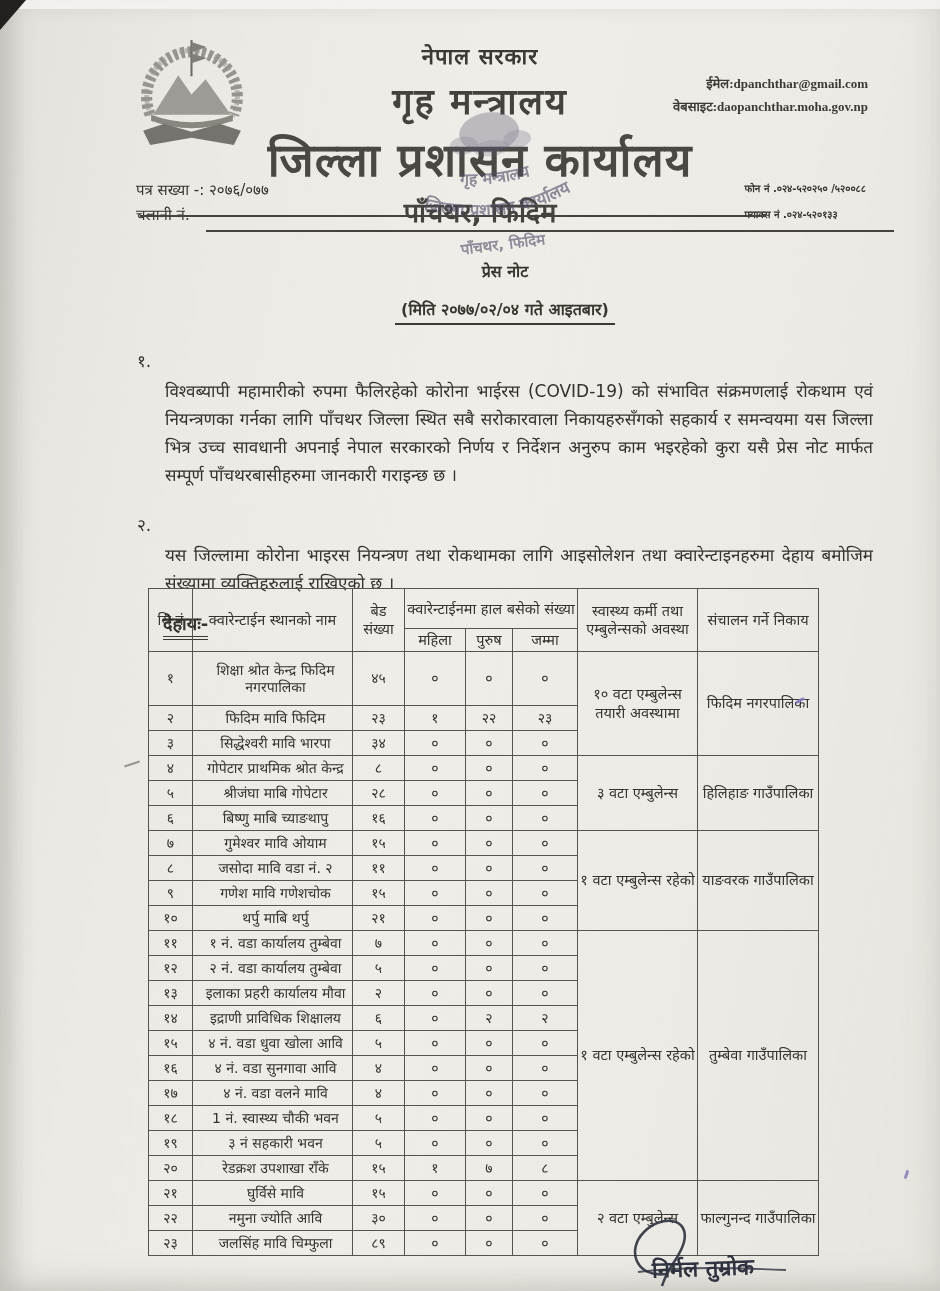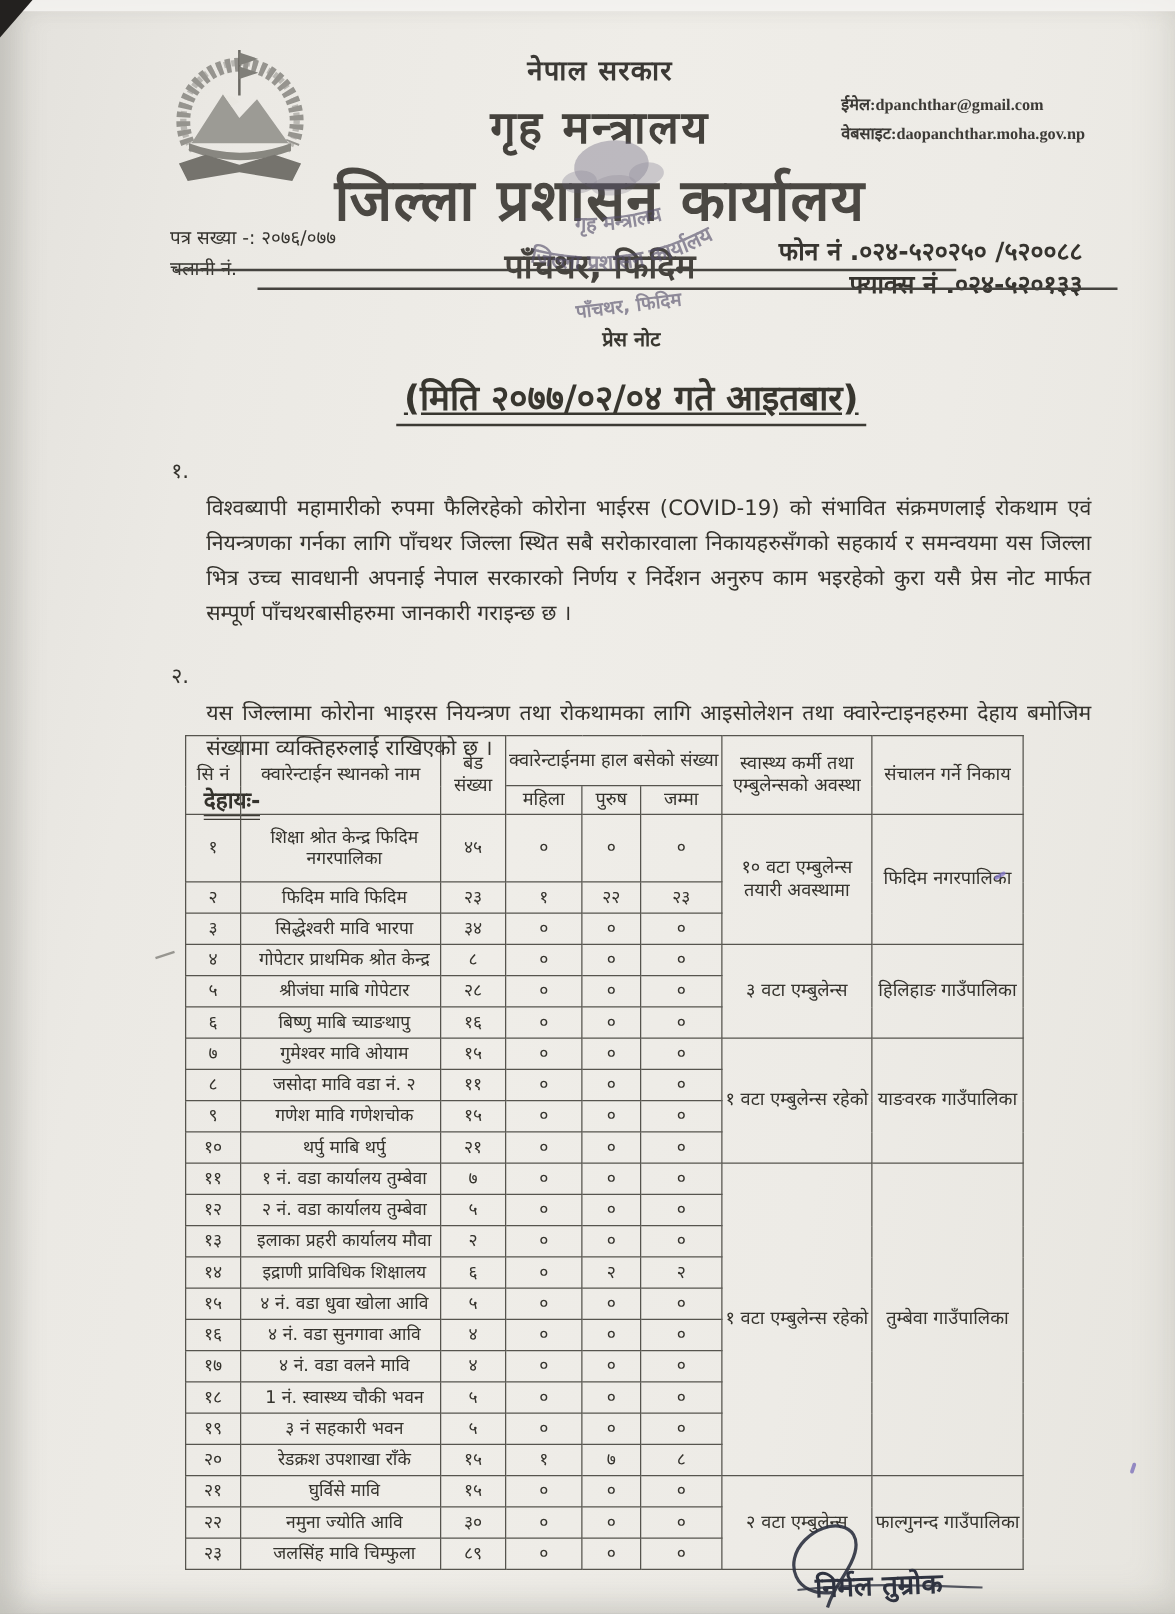--- a/index.html
+++ b/index.html
@@ -18,33 +18,33 @@
   .top-white{position:absolute;top:0;left:0;width:940px;height:9px;background:#f6f5f2;opacity:.85;}
   .corner-wedge{position:absolute;top:0;left:0;width:0;height:0;
     border-top:30px solid #23211f;border-right:26px solid transparent;}
   
   .emblem{position:absolute;left:133px;top:34px;width:118px;height:126px;opacity:.85;}
   .hdr-center{position:absolute;left:200px;top:40px;width:560px;text-align:center;}
   .gov-line{font-size:22px;font-weight:600;color:#3b3935;letter-spacing:1px;text-align:center;}
   .ministry-line{font-size:36px;font-weight:700;color:#45423d;margin-top:6px;letter-spacing:2px;}
   .office-line{font-size:46px;font-weight:700;color:#4b4843;margin-top:2px;letter-spacing:1px;white-space:nowrap;}
   .district-line{font-size:27px;font-weight:700;color:#46433e;margin-top:4px;}
-  .contact{position:absolute;right:72px;top:72px;text-align:left;font-family:"Liberation Serif","DejaVu Serif",serif;}
+  .contact{position:absolute;right:72px;top:72px;text-align:right;font-family:"Liberation Serif","DejaVu Serif",serif;}
   .contact .row{font-size:13px;font-weight:700;color:#3c3a36;line-height:23px;}
   .letterno{position:absolute;left:136px;top:178px;font-size:15px;color:#36342f;line-height:25px;}
-  .phonefax{position:absolute;right:74px;top:188px;text-align:right;font-size:20px;font-weight:600;color:#36342f;line-height:26px;}
+  .phonefax{position:absolute;right:74px;top:176px;text-align:left;font-size:10px;font-weight:600;color:#36342f;line-height:26px;}
   .rule1{position:absolute;left:140px;top:215px;width:625px;height:2px;background:#45433f;}
   .rule2{position:absolute;left:206px;top:230px;width:688px;height:2px;background:#45433f;}
   
   .stamp{position:absolute;left:372px;top:104px;width:246px;height:152px;transform:rotate(-7deg);opacity:.62;pointer-events:none;}
   
   .doc-body{position:absolute;left:137px;top:252px;width:736px;}
   .press-title{text-align:center;font-size:16px;font-weight:700;color:#38362f;margin-top:8px;}
   .date-line{text-align:center;margin-top:16px;}
-  .date-line span{display:inline-block;font-size:28px;font-weight:700;color:#38362f;border-bottom:2.5px solid #3c3a34;padding:0 6px 3px;text-decoration:underline;}
+  .date-line span{display:inline-block;font-size:16px;font-weight:700;color:#38362f;border-bottom:2.5px solid #3c3a34;padding:0 6px 3px;}
   .para{display:flex;margin-top:22px;font-size:17px;line-height:28px;color:#34322c;text-align:justify;}
   .para .num{width:28px;flex:none;}
   .para .ptxt{flex:1;margin-top:30px;}
   .dehaya{margin-top:14px;margin-left:26px;}
   .dehaya span{display:inline-block;font-size:18px;font-weight:600;color:#34322c;border-bottom:4px double #3c3a34;padding-bottom:1px;}
   
   .tbl-wrap{position:absolute;left:148px;top:588px;}
   table{border-collapse:collapse;table-layout:fixed;width:670px;background:transparent;}
   th,td{border:1px solid #56544e;color:#35332d;font-weight:normal;overflow:hidden;}
   thead th{font-size:14.5px;line-height:18px;padding:2px 2px;vertical-align:middle;text-align:center;}

